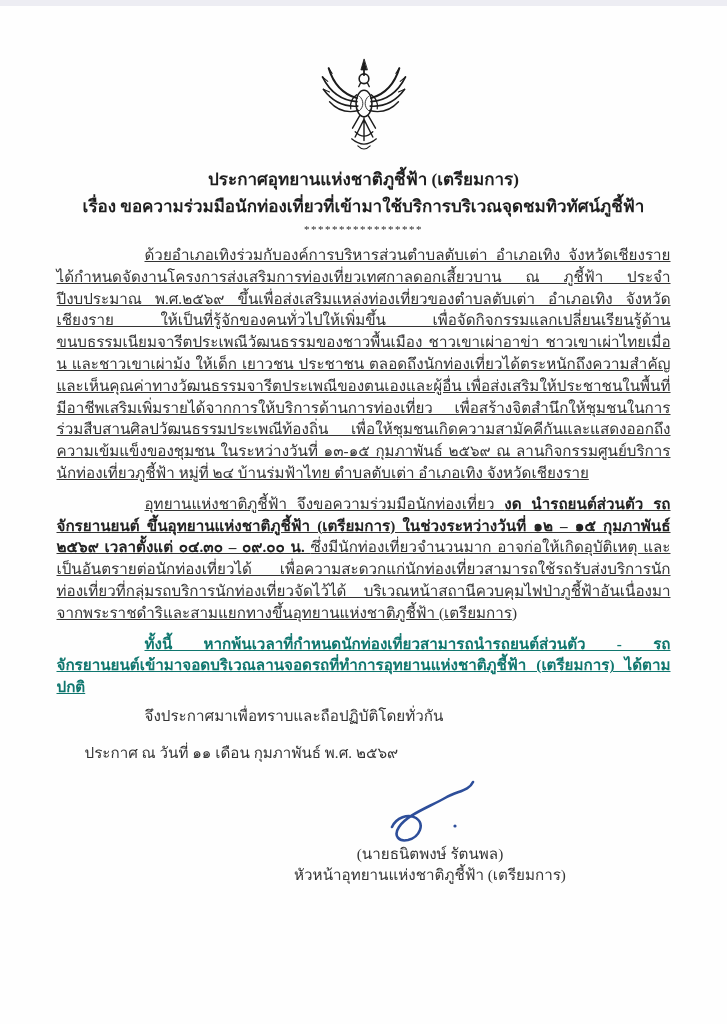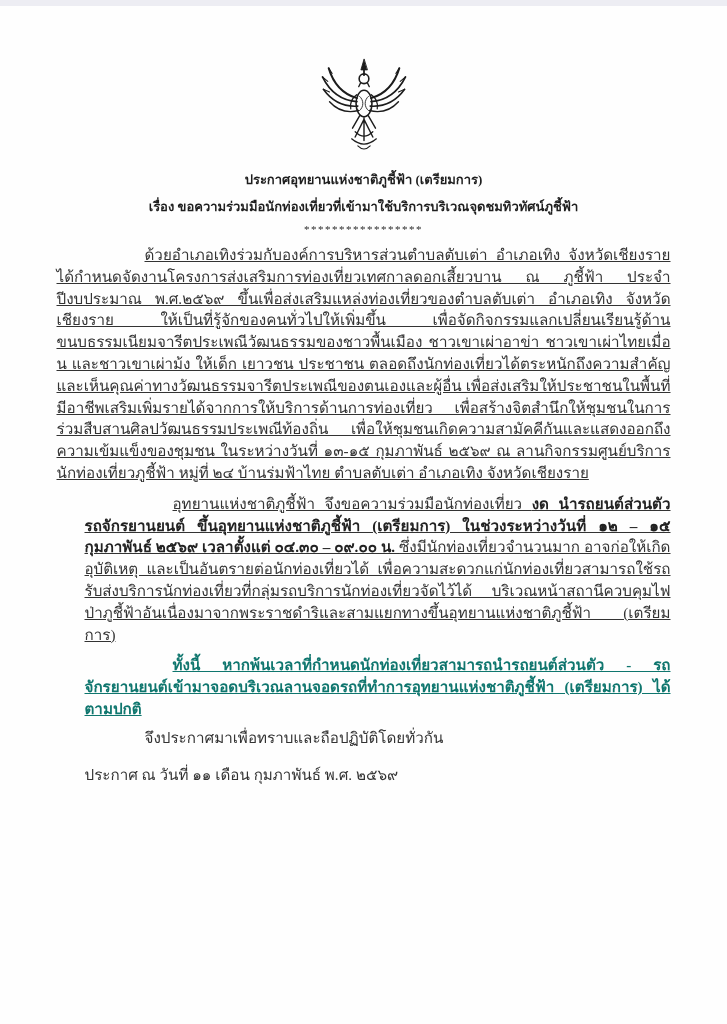--- a/index.html
+++ b/index.html
@@ -31,21 +31,21 @@
     width: 110px;
     margin: 50px auto 0 auto;
     text-align: center;
   }
   .title-block {
     text-align: center;
     margin-top: 4px;
     color: #1e1e1e;
   }
   .title-line {
-    font-size: 13px;
+    font-size: 17px;
     font-weight: bold;
     line-height: 27px;
   }
   .divider-line {
     font-size: 11px;
     letter-spacing: 1.5px;
     color: #2a2a2a;
     margin-top: 3px;
   }
   .content {
@@ -55,21 +55,21 @@
     line-height: 21.8px;
     text-align: justify;
     color: #333333;
   }
   .para {
     text-indent: 88px;
     margin: 0;
     text-decoration: underline;
   }
   .para.first { margin-top: 9px; }
-  .para.gap   { margin-top: 9px; margin-left: 28px; }
+  .para.gap   { margin-top: 9px; }
   .bold-seg {
     font-weight: bold;
     color: #222222;
   }
   .para.all-bold {
     font-weight: bold;
     color: #0f766e;
   }
   .closing-line {
     text-indent: 88px;
@@ -159,14 +159,24 @@
     <p class="para gap"><span>อุทยานแห่งชาติภูชี้ฟ้า จึงขอความร่วมมือนักท่องเที่ยว </span><span class="bold-seg">งด นำรถยนต์ส่วนตัว รถจักรยานยนต์ ขึ้นอุทยานแห่งชาติภูชี้ฟ้า (เตรียมการ) ในช่วงระหว่างวันที่ ๑๒ – ๑๕ กุมภาพันธ์ ๒๕๖๙ เวลาตั้งแต่ ๐๔.๓๐ – ๐๙.๐๐ น. </span><span>ซึ่งมีนักท่องเที่ยวจำนวนมาก อาจก่อให้เกิดอุบัติเหตุ และเป็นอันตรายต่อนักท่องเที่ยวได้ เพื่อความสะดวกแก่นักท่องเที่ยวสามารถใช้รถรับส่งบริการนักท่องเที่ยวที่กลุ่มรถบริการนักท่องเที่ยวจัดไว้ได้ บริเวณหน้าสถานีควบคุมไฟป่าภูชี้ฟ้าอันเนื่องมาจากพระราชดำริและสามแยกทางขึ้นอุทยานแห่งชาติภูชี้ฟ้า (เตรียมการ)</span></p>
 
     <p class="para gap all-bold"><span>ทั้งนี้ หากพ้นเวลาที่กำหนดนักท่องเที่ยวสามารถนำรถยนต์ส่วนตัว - รถจักรยานยนต์เข้ามาจอดบริเวณลานจอดรถที่ทำการอุทยานแห่งชาติภูชี้ฟ้า (เตรียมการ) ได้ตามปกติ</span></p>
 
     <p class="closing-line">จึงประกาศมาเพื่อทราบและถือปฏิบัติโดยทั่วกัน</p>
 
     <p class="date-line">ประกาศ ณ วันที่  ๑๑   เดือน กุมภาพันธ์ พ.ศ. ๒๕๖๙</p>
 
   </div>
 
+  <div class="sign-block">
+    <svg class="signature-svg" width="150" height="64" viewBox="0 0 150 64" xmlns="http://www.w3.org/2000/svg">
+      <g stroke="#2d4e9a" fill="none" stroke-width="2.6" stroke-linecap="round">
+        <path d="M118 3 C114 12 102 12 90 19 C72 29 52 36 44 48 C38 57 44 63 53 61 C65 58 70 45 61 39 C53 34 41 39 37 48"></path>
+        <circle cx="100" cy="47" r="1.6" fill="#2d4e9a" stroke="none"></circle>
+      </g>
+    </svg>
+    <div class="signer-name">(นายธนิตพงษ์ รัตนพล)</div>
+    <div class="signer-title">หัวหน้าอุทยานแห่งชาติภูชี้ฟ้า (เตรียมการ)</div>
+  </div>
 
 </div>
 
 </body></html>

